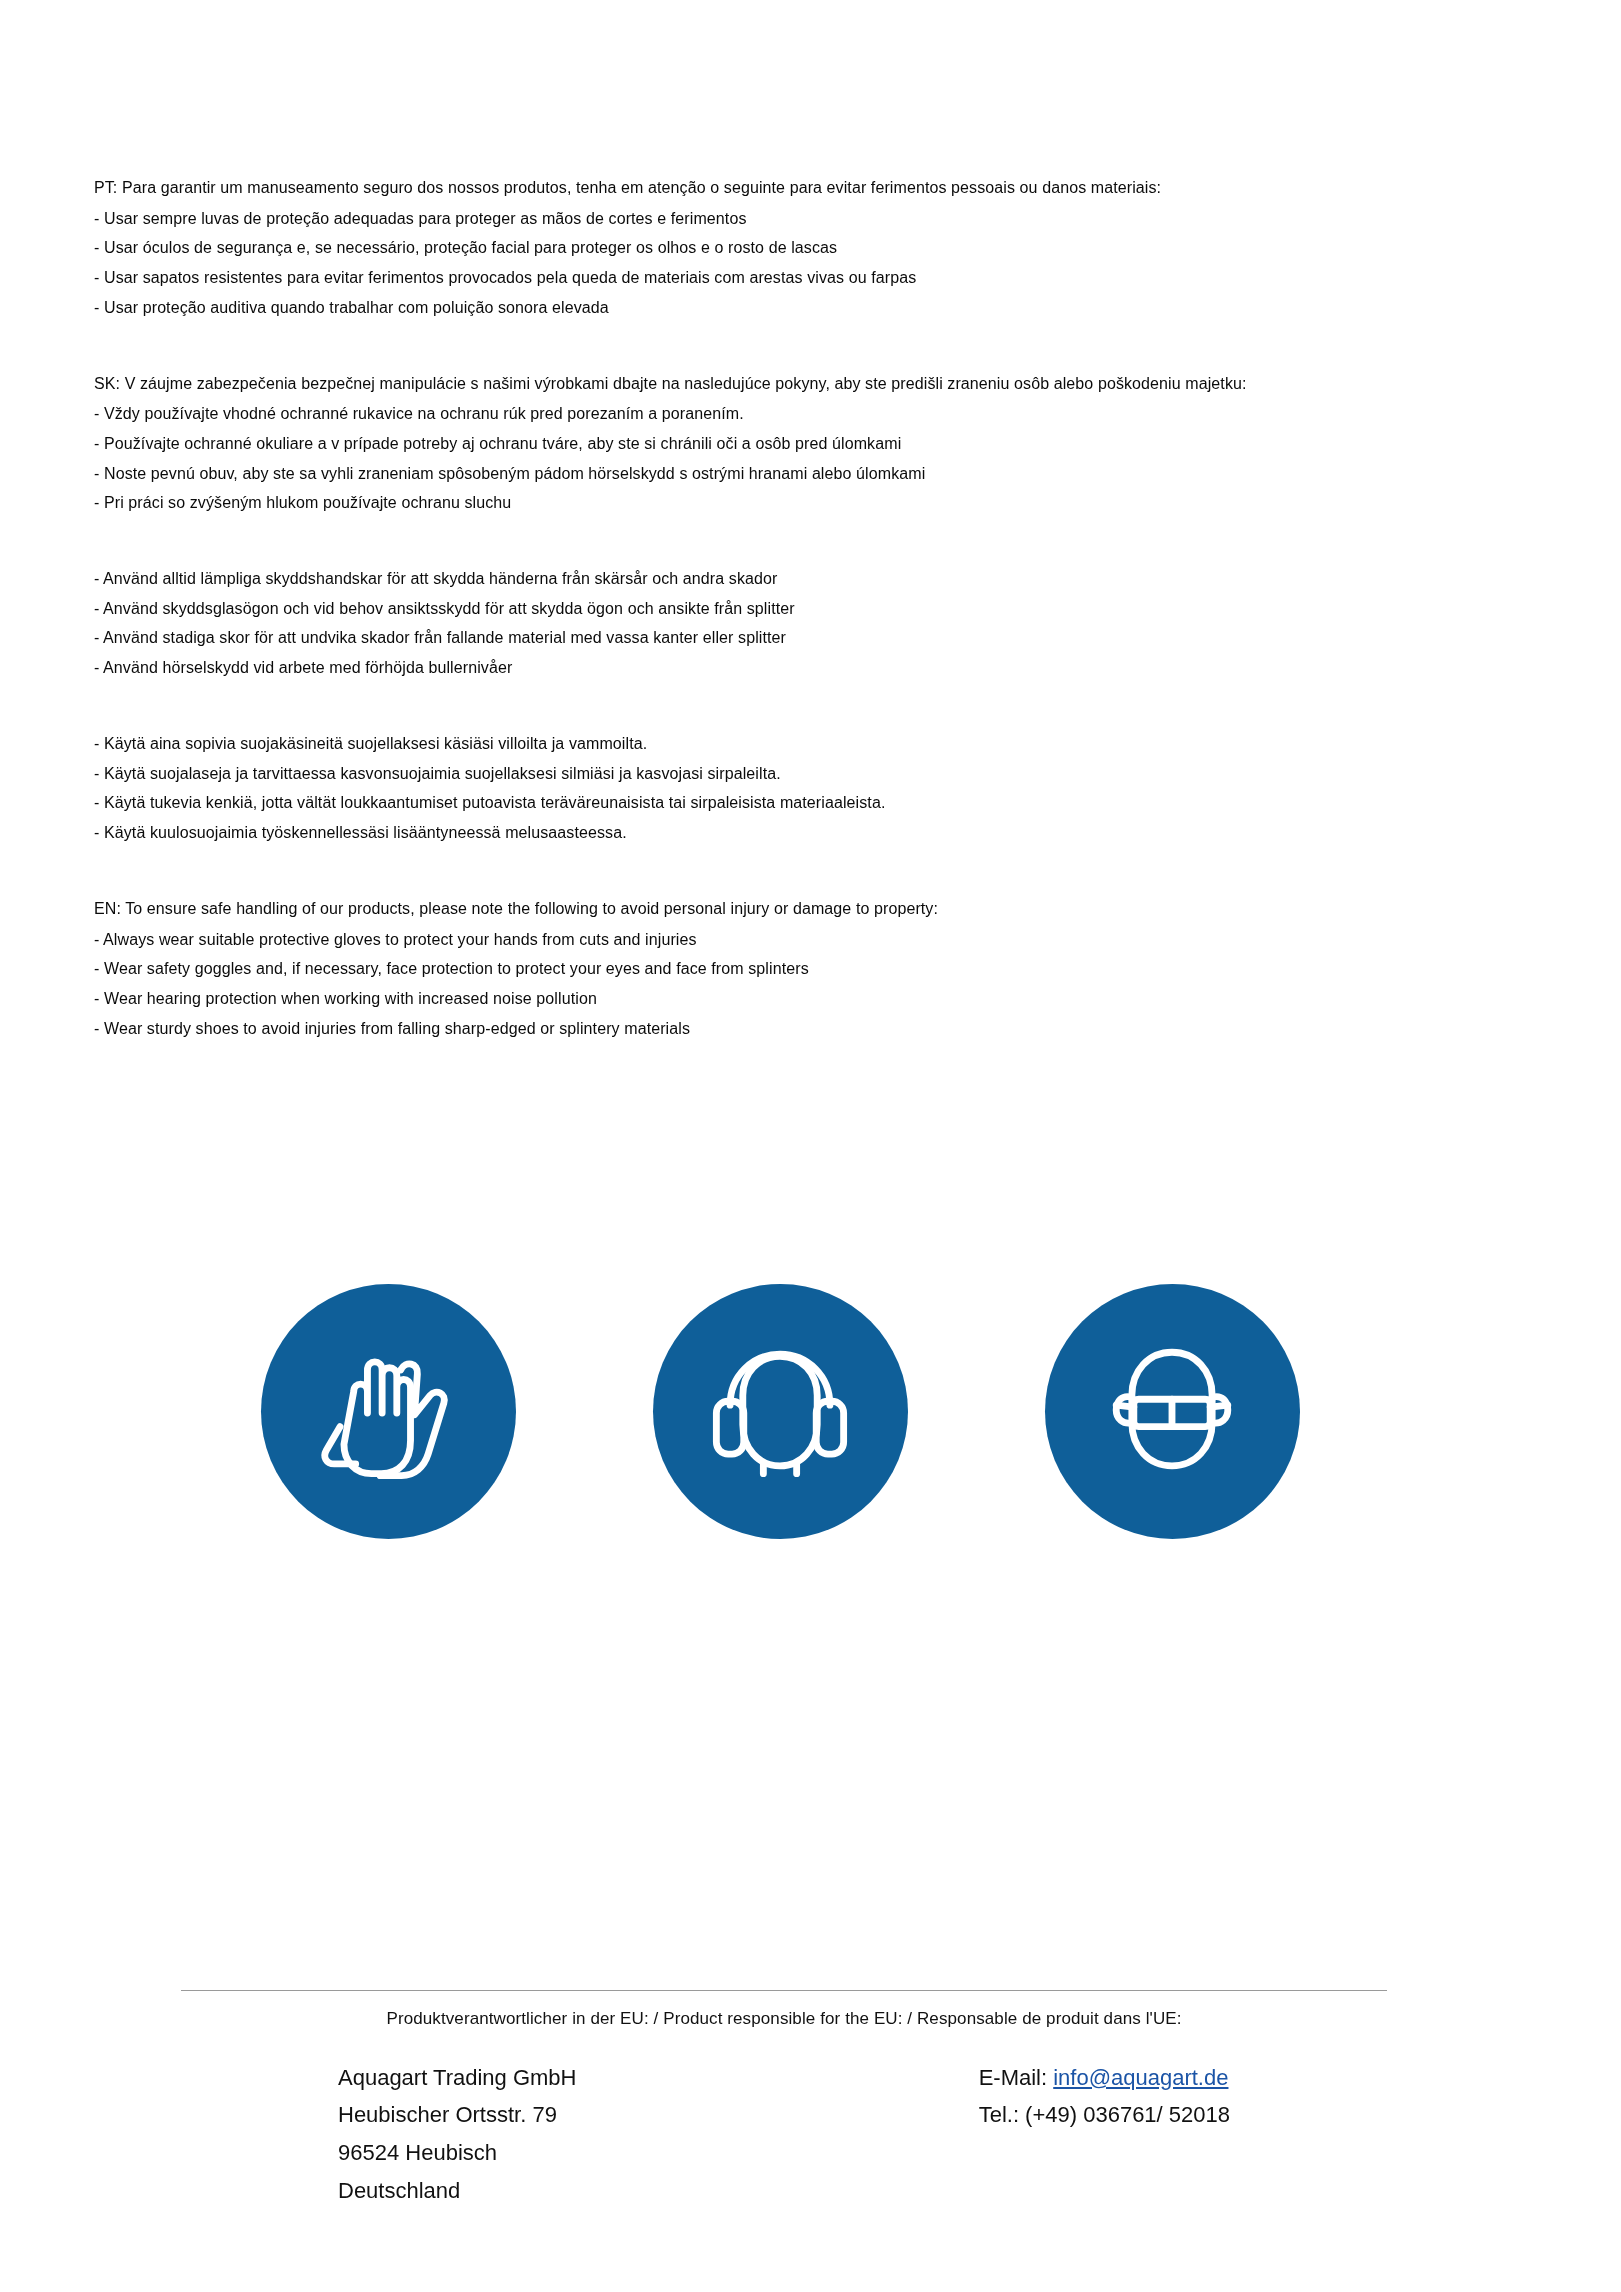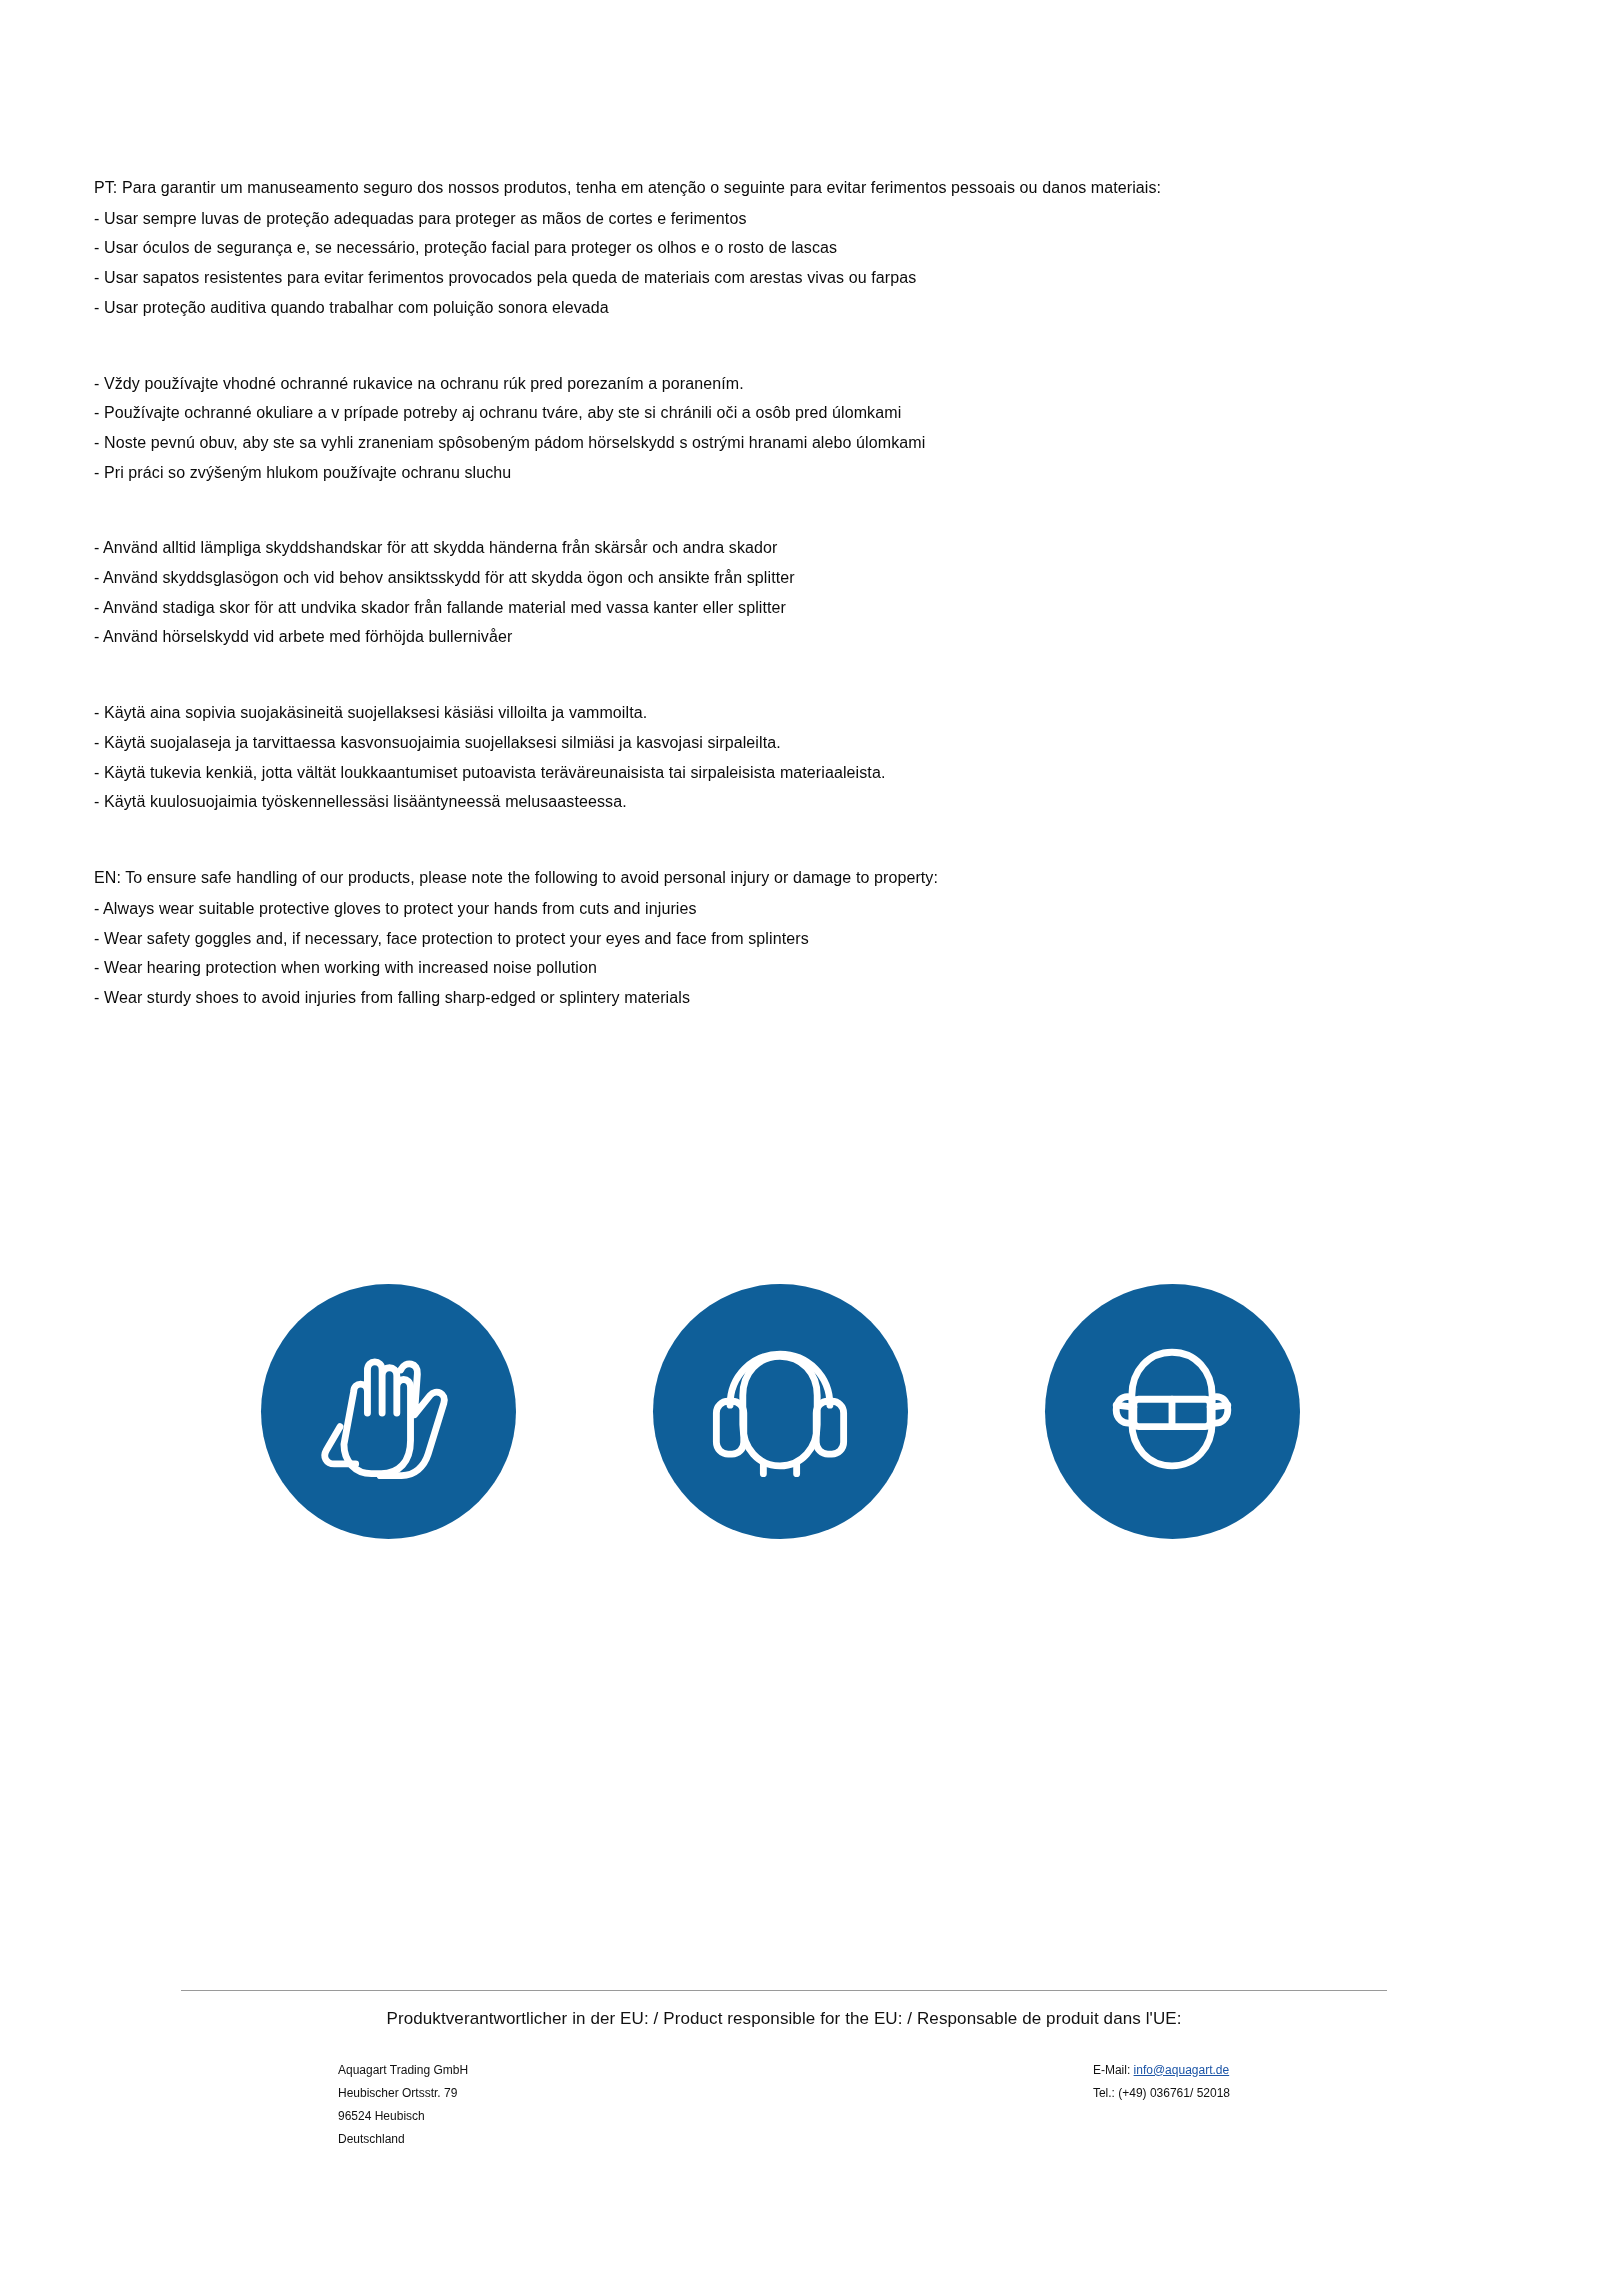--- a/index.html
+++ b/index.html
@@ -84,21 +84,21 @@
     margin: 0 0 33px 0;
     letter-spacing: 0.1px;
   }
   .footer-cols {
     display: flex;
     justify-content: space-between;
     padding: 0 157px 0 157px;
   }
   .footer-col p {
     margin: 0 0 5.9px 0;
-    font-size: 12px;
+    font-size: 22px;
     line-height: 1.45;
     color: #111;
   }
   .footer-col.right {
     padding-left: 39px;
   }
   .link {
     color: #1b54a6;
     text-decoration: underline;
     margin-top: 32px;
@@ -113,20 +113,21 @@
 
     <div class="lang-block">
       <p class="head">PT: Para garantir um manuseamento seguro dos nossos produtos, tenha em atenção o seguinte para evitar ferimentos pessoais ou danos materiais:</p>
       <p>- Usar sempre luvas de proteção adequadas para proteger as mãos de cortes e ferimentos</p>
       <p>- Usar óculos de segurança e, se necessário, proteção facial para proteger os olhos e o rosto de lascas</p>
       <p>- Usar sapatos resistentes para evitar ferimentos provocados pela queda de materiais com arestas vivas ou farpas</p>
       <p>- Usar proteção auditiva quando trabalhar com poluição sonora elevada</p>
     </div>
 
     <div class="lang-block">
+      <p class="head">SK: V záujme zabezpečenia bezpečnej manipulácie s našimi výrobkami dbajte na nasledujúce pokyny, aby ste predišli zraneniu osôb alebo poškodeniu majetku:</p>
       <p>- Vždy používajte vhodné ochranné rukavice na ochranu rúk pred porezaním a poranením.</p>
       <p>- Používajte ochranné okuliare a v prípade potreby aj ochranu tváre, aby ste si chránili oči a osôb pred úlomkami</p>
       <p>- Noste pevnú obuv, aby ste sa vyhli zraneniam spôsobeným pádom hörselskydd s ostrými hranami alebo úlomkami</p>
       <p>- Pri práci so zvýšeným hlukom používajte ochranu sluchu</p>
     </div>
 
     <div class="lang-block">
       <p>- Använd alltid lämpliga skyddshandskar för att skydda händerna från skärsår och andra skador</p>
       <p>- Använd skyddsglasögon och vid behov ansiktsskydd för att skydda ögon och ansikte från splitter</p>
       <p>- Använd stadiga skor för att undvika skador från fallande material med vassa kanter eller splitter</p>

